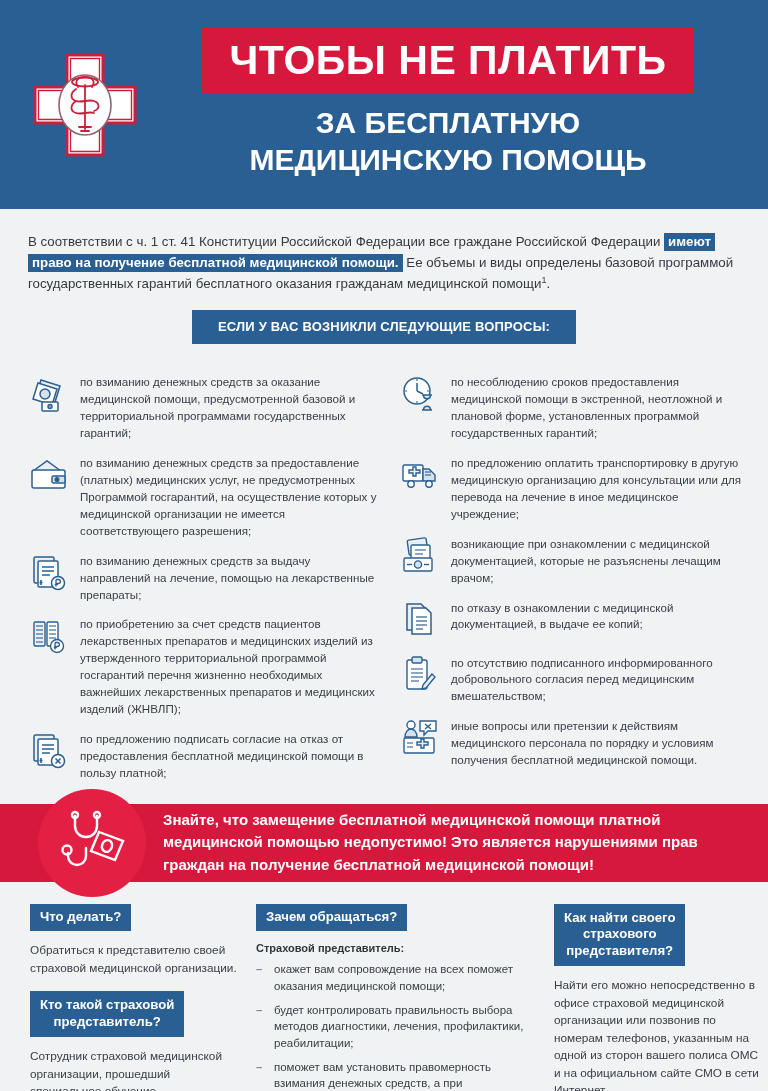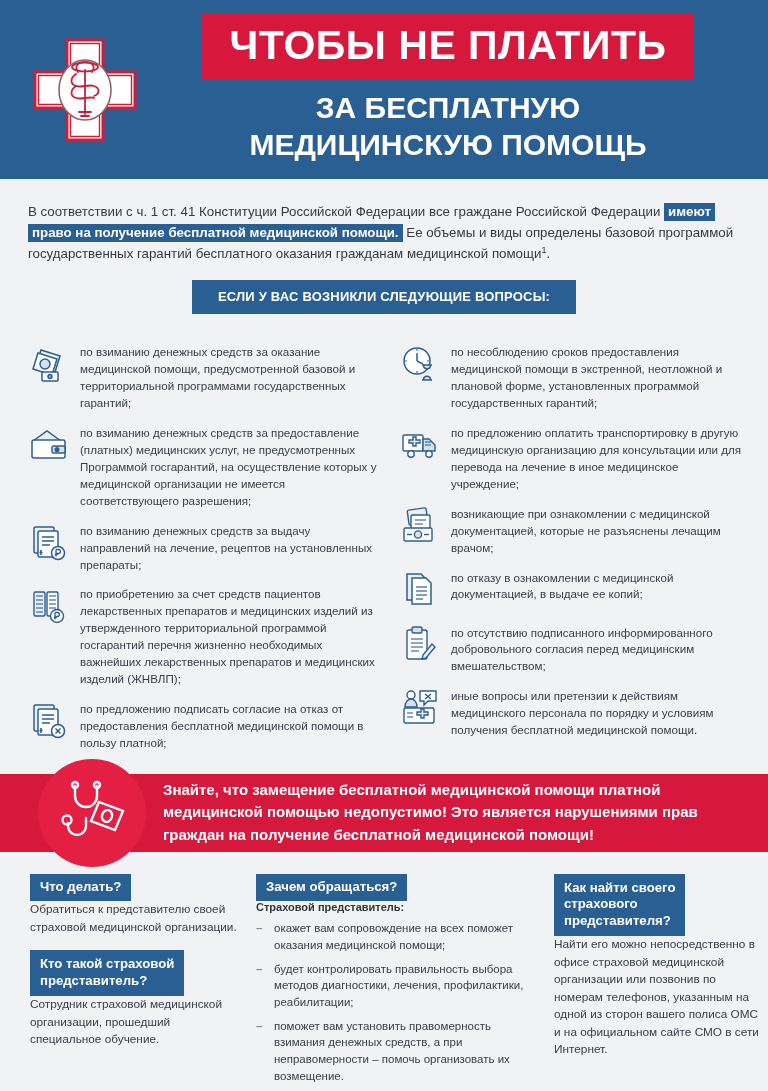--- a/index.html
+++ b/index.html
@@ -15,21 +15,21 @@
     width: 768px;
     height: 1091px;
     background: #f0f2f4;
     display: flex;
     flex-direction: column;
   }
 
   
   .header {
     position: relative;
-    height: 179px;
+    height: 209px;
     background: #2a5f93;
     display: flex;
     align-items: center;
     padding: 0 26px;
     flex: none;
   }
   .logo-wrap {
     width: 118px;
     height: 118px;
     flex: none;
@@ -178,21 +178,22 @@
   .bcol-3 { width: 208px; flex: none; margin-left: 12px; }
 
   .tag {
     display: inline-block;
     background: #2a5f93;
     color: #ffffff;
     font-weight: bold;
     font-size: 13.2px;
     padding: 5px 10px 6px 10px;
     line-height: 1.25;
-    margin-bottom: 0;
+    margin-bottom: 11px;
+    text-align: center;
   }
   .tag-multiline { padding: 6px 10px 7px 10px; }
   .btext {
     font-size: 11.8px;
     line-height: 1.48;
     color: #3a4047;
   }
   .bsubhead {
     font-size: 11px;
     font-weight: bold;
@@ -286,21 +287,21 @@
             <rect x="5" y="4" width="20" height="26" rx="1.5" fill="#e8f0f7"></rect>
             <rect x="9" y="8" width="20" height="26" rx="1.5" fill="#ffffff"></rect>
             <line x1="13" y1="14" x2="25" y2="14"></line>
             <line x1="13" y1="18" x2="25" y2="18"></line>
             <line x1="13" y1="22" x2="21" y2="22"></line>
             <path d="M12 27 v5 M10.5 29.5 h3" stroke-width="1.6"></path>
             <circle cx="29" cy="30" r="6.5" fill="#ffffff"></circle>
             <path d="M27 26.5 v7 M27 26.5 h2.4 a2 2 0 0 1 0 4 H27 M25.8 31.5 h3" stroke-width="1.3"></path>
           </svg>
         </div>
-        <div class="item-text">по взиманию денежных средств за выдачу направлений на лечение, рецептов на установленных препараты;</div>
+        <div class="item-text">по взиманию денежных средств за выдачу направлений на лечение, помощью на лекарственные препараты;</div>
       </div>
 
       <div class="item">
         <div class="item-icon">
           <svg width="40" height="40" viewBox="0 0 40 40" fill="none" stroke="#2c5f8f" stroke-width="1.4">
             <rect x="5" y="6" width="11" height="24" rx="1.5" fill="#e8f0f7"></rect>
             <rect x="18" y="6" width="11" height="24" rx="1.5" fill="#ffffff"></rect>
             <g stroke-width="1.1">
               <line x1="7" y1="10" x2="14" y2="10"></line>
                 <line x1="7" y1="14" x2="14" y2="14"></line>

